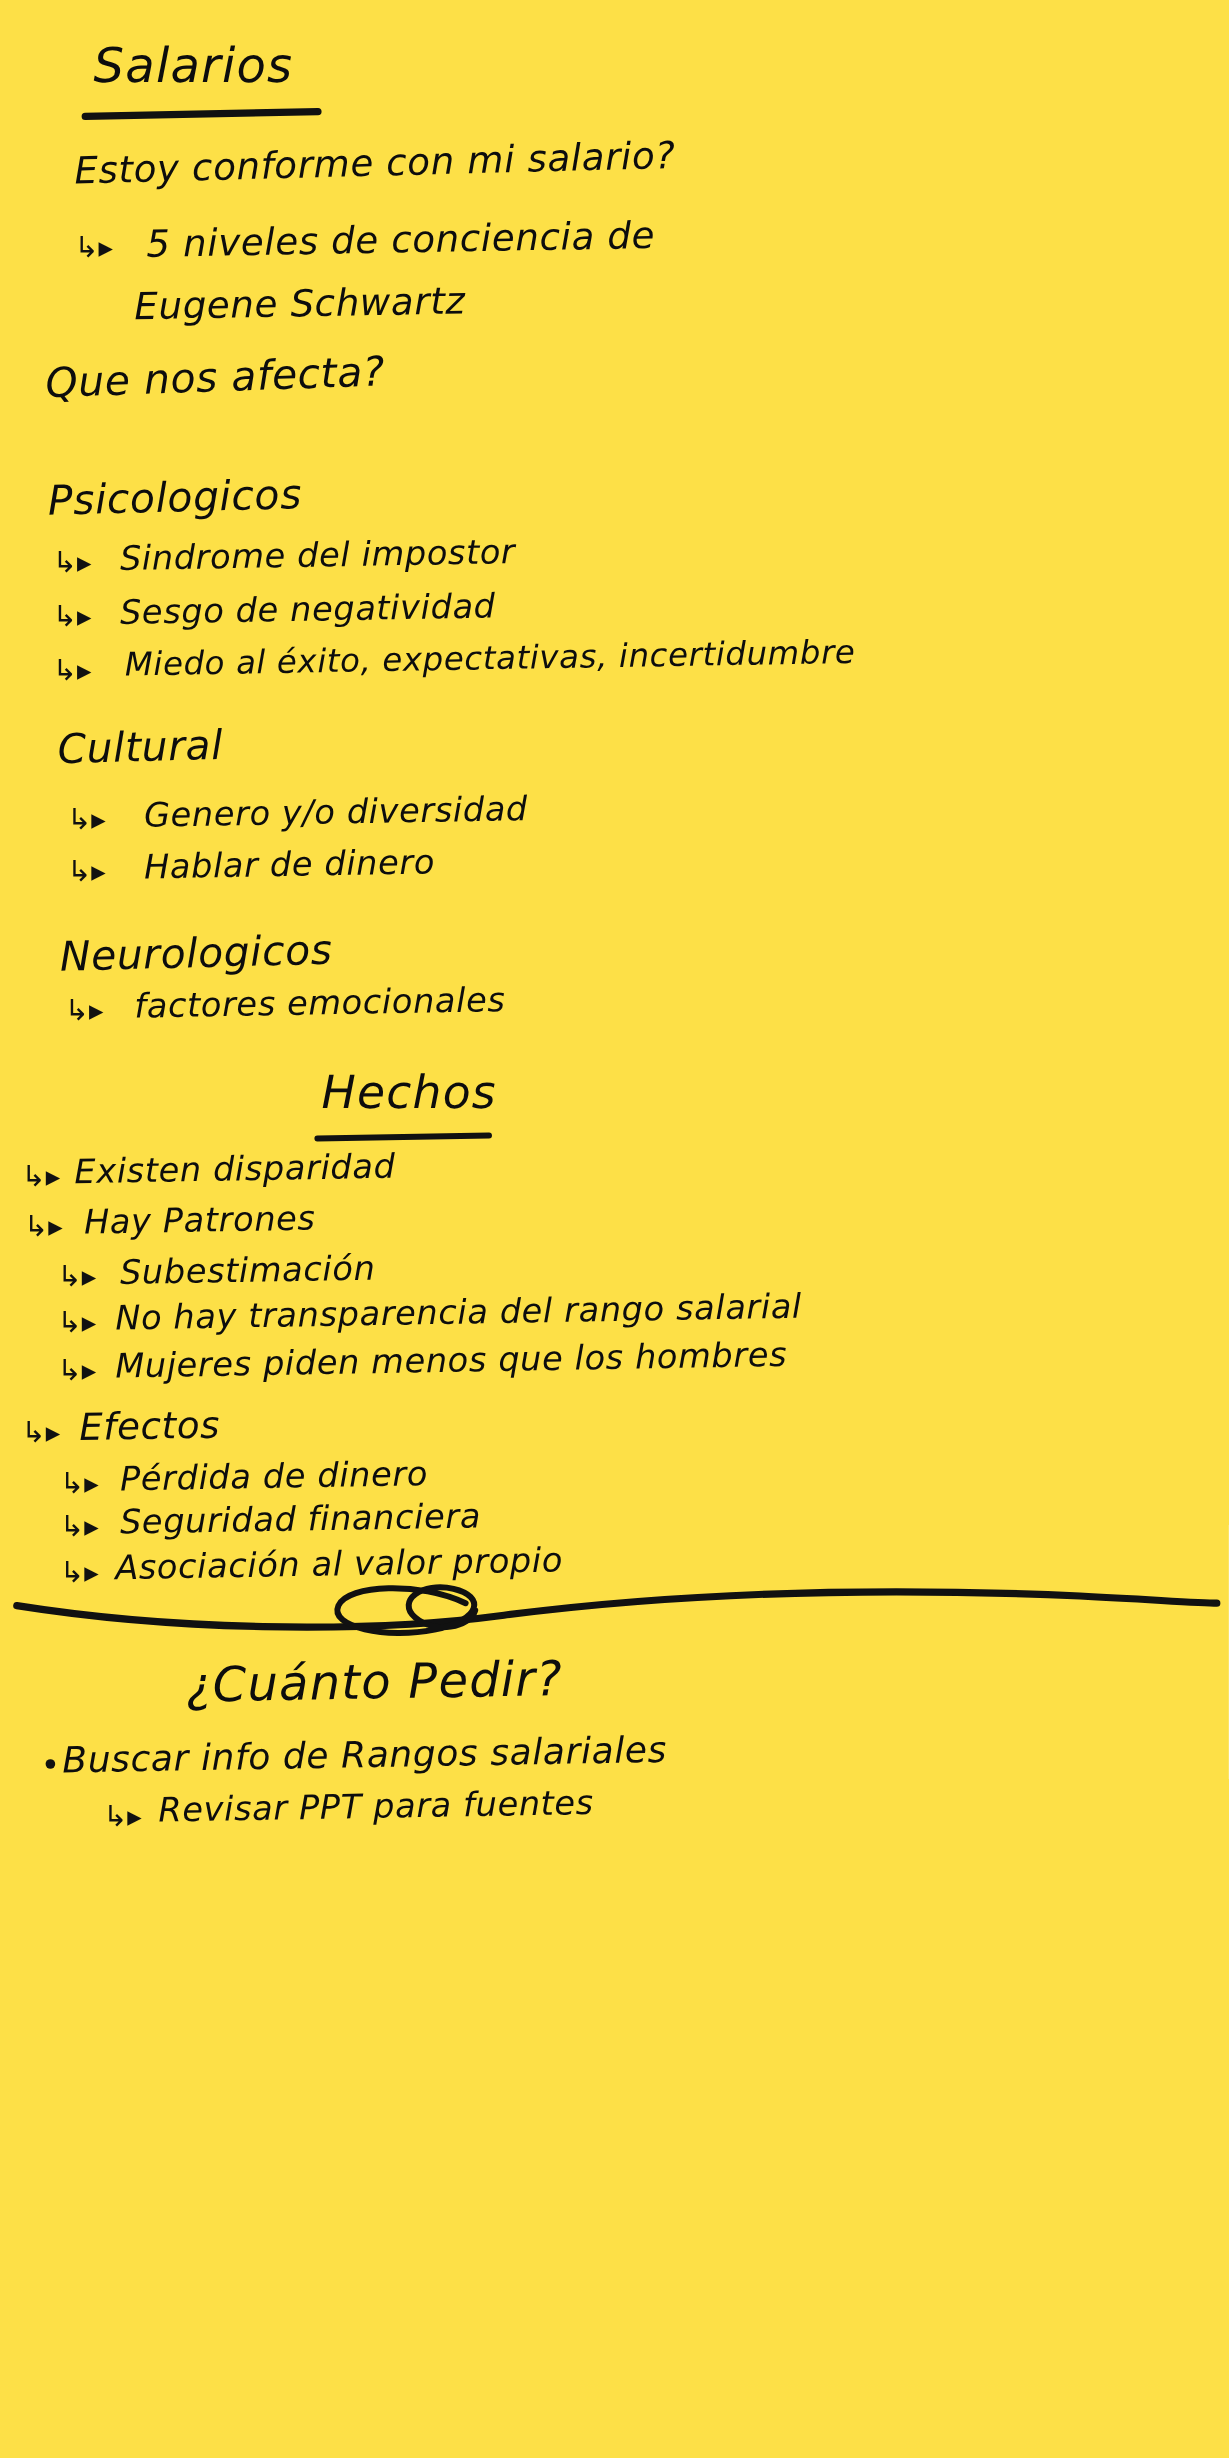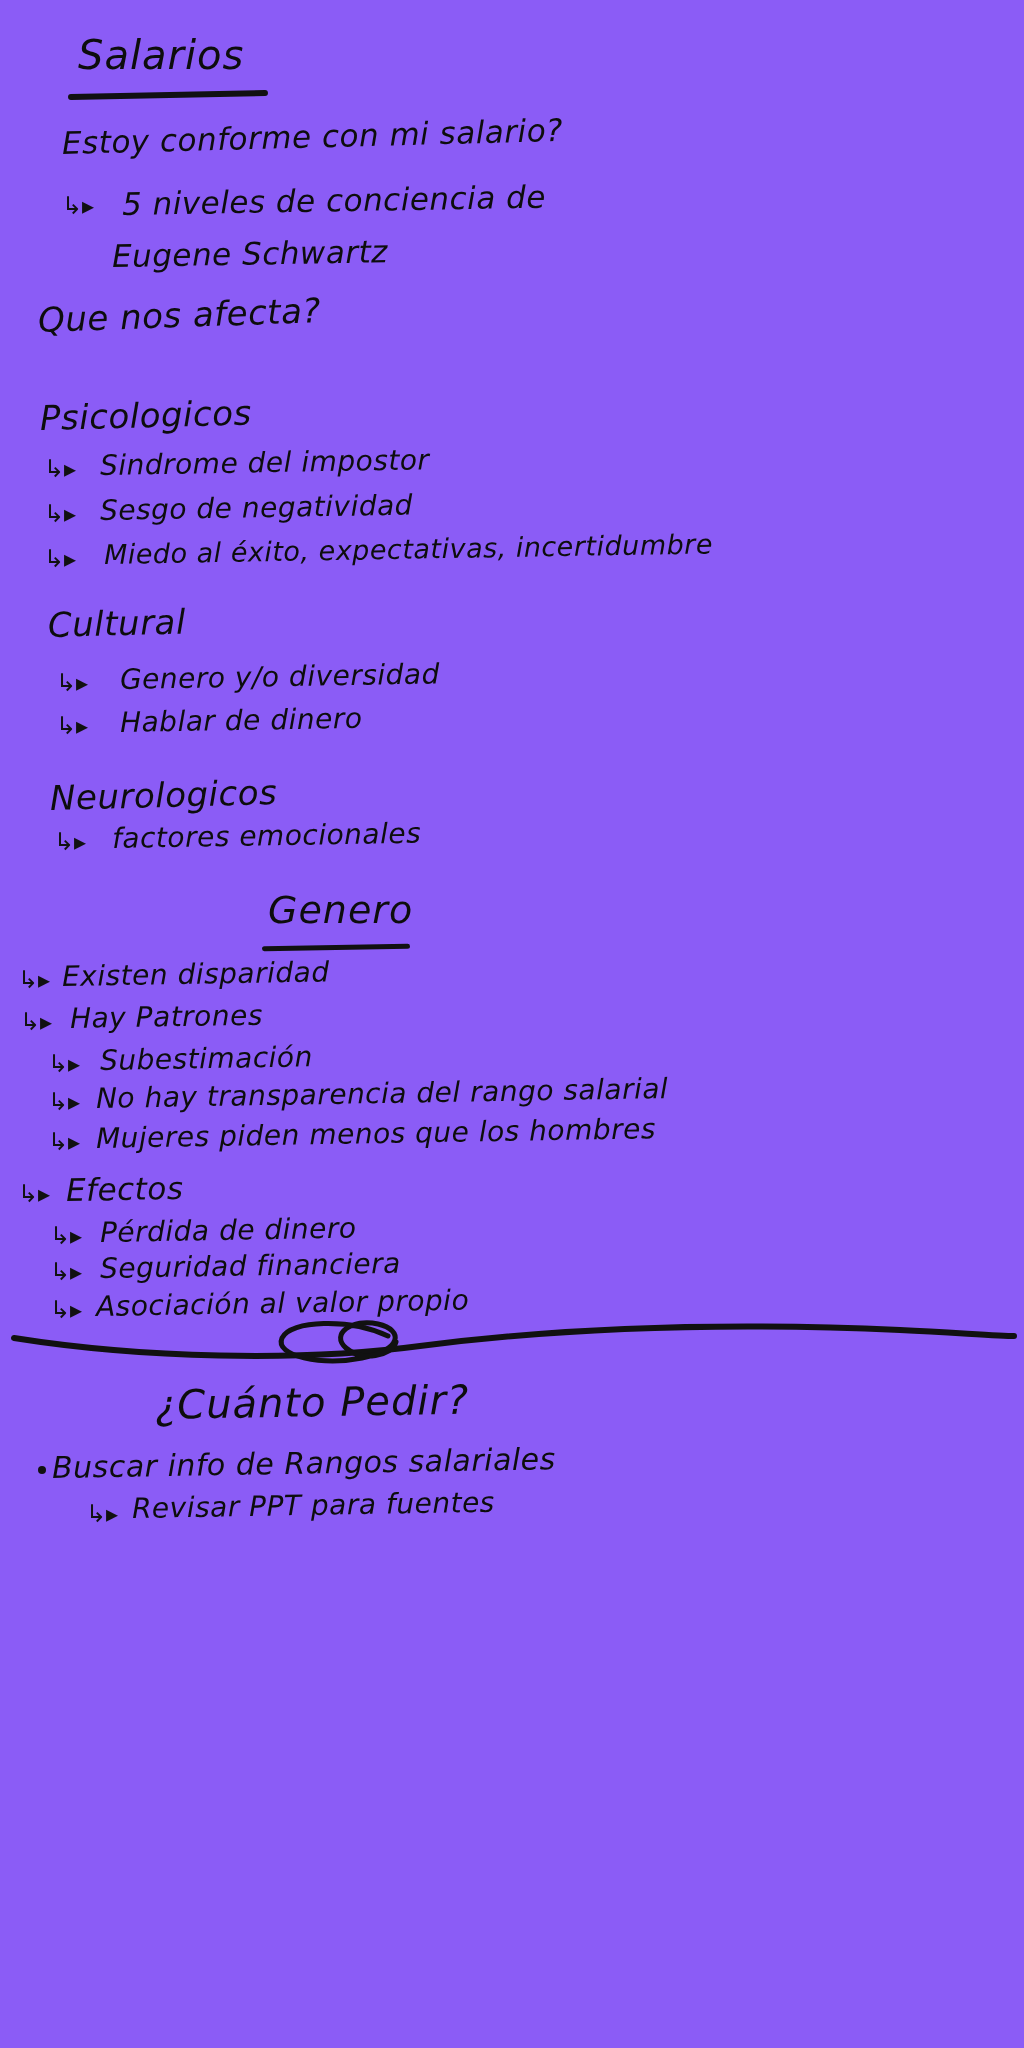--- a/index.html
+++ b/index.html
@@ -11,21 +11,21 @@
     width: 1024px;
     height: 2048px;
     position: relative;
     overflow: hidden;
     font-family: "DejaVu Sans", sans-serif;
     color: #111;
   }
   .page {
     position: absolute;
     inset: 0;
-    background: #8b5cf6;
+    background: #fde047;
     padding-left: 12px;
   }
   
   .hw {
     position: absolute;
     font-family: "DejaVu Sans", sans-serif;
     color: #0d0d0d;
     white-space: nowrap;
     transform-origin: left center;
     letter-spacing: 0.5px;
@@ -111,21 +111,21 @@
   <div class="hw sub" style="left:120px; top:663px; transform: rotate(-1deg);">Genero y/o diversidad</div>
 
   <div class="arrow" style="left:56px; top:712px;">↳▸</div>
   <div class="hw sub" style="left:120px; top:706px; transform: rotate(-1deg);">Hablar de dinero</div>
 
   <div class="hw heading" style="left:50px; top:778px; transform: rotate(-1.5deg);">Neurologicos</div>
 
   <div class="arrow" style="left:54px; top:828px;">↳▸</div>
   <div class="hw sub" style="left:112px; top:822px; transform: rotate(-1deg);">factores emocionales</div>
 
-  <div class="hw title" style="left:268px; top:888px; font-size:38px;">Genero</div>
+  <div class="hw title" style="left:268px; top:888px; font-size:38px;">Hechos</div>
   <div class="underline-stroke" style="left:262px; top:945px; width:148px; height:5px; transform: rotate(-1deg);"></div>
 
   <div class="arrow" style="left:18px; top:966px;">↳▸</div>
   <div class="hw sub" style="left:62px; top:960px; transform: rotate(-1deg);">Existen disparidad</div>
 
   <div class="arrow" style="left:20px; top:1008px;">↳▸</div>
   <div class="hw sub" style="left:70px; top:1002px; transform: rotate(-1deg);">Hay Patrones</div>
 
   <div class="arrow" style="left:48px; top:1050px;">↳▸</div>
   <div class="hw sub" style="left:100px; top:1044px; transform: rotate(-1deg);">Subestimación</div>

